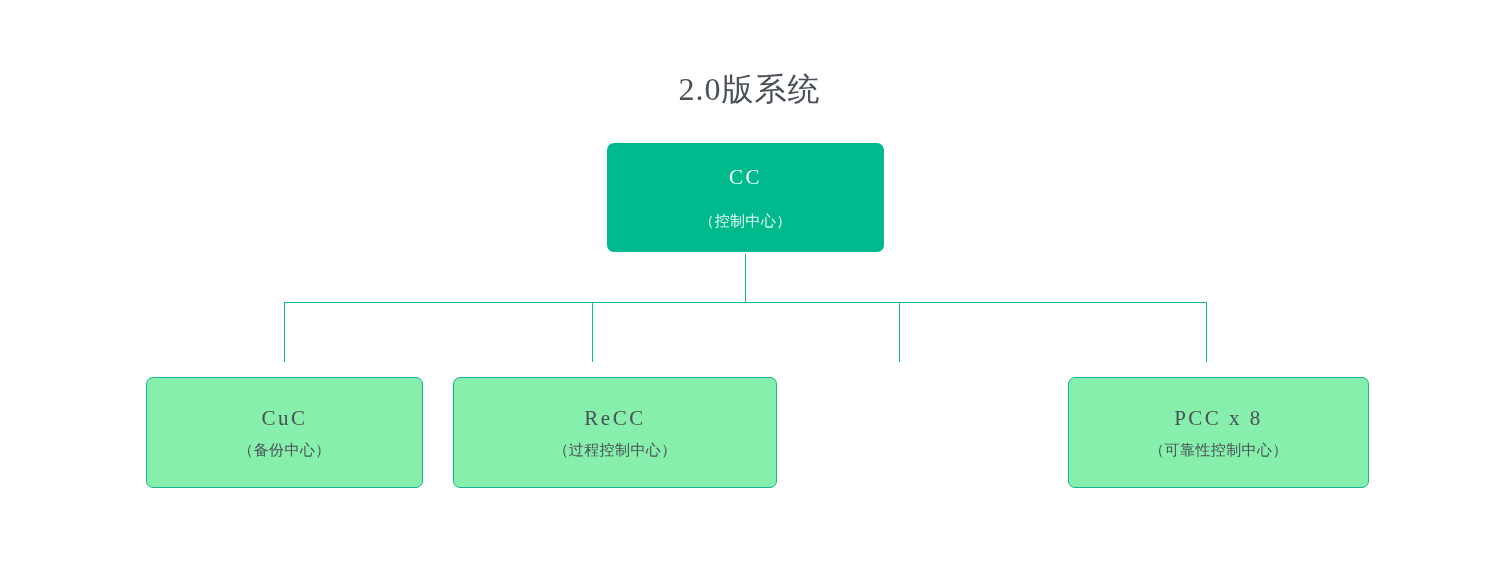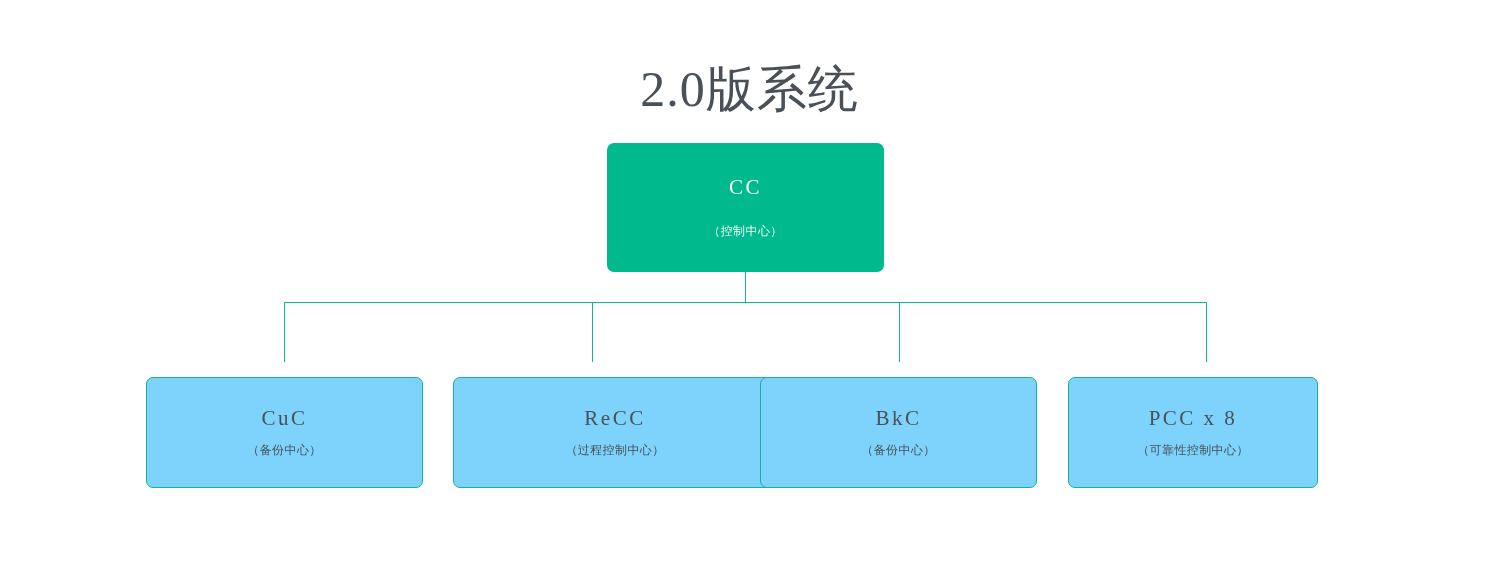--- a/index.html
+++ b/index.html
@@ -23,21 +23,21 @@
     height: 561px;
   }
 
   
   .diagram-title {
     position: absolute;
     left: 0;
     top: 63px;
     width: 1499px;
     text-align: center;
-    font-size: 50px;
+    font-size: 32px;
     line-height: 52px;
     letter-spacing: 1px;
     color: #4a5058;
     font-family: "Liberation Serif", "DejaVu Serif", serif;
     white-space: pre;
   }
 
   
   .connectors {
     position: absolute;
@@ -59,35 +59,35 @@
     justify-content: center;
   }
 
   .node-root {
     background: #00b98c;
     border: none;
     box-shadow: none;
   }
 
   .node-child {
-    background: #7dd3fc;
+    background: #86efac;
     border: 1.4px solid #16b394;
   }
 
   .node-title {
     font-family: "Liberation Serif", "DejaVu Serif", serif;
     font-size: 21px;
     line-height: 26px;
     letter-spacing: 2.5px;
     white-space: pre;
   }
 
   .node-sub {
     font-family: "Liberation Serif", "DejaVu Serif", serif;
-    font-size: 12px;
+    font-size: 15px;
     line-height: 22px;
     letter-spacing: 0.4px;
     margin-top: 8px;
     white-space: pre;
   }
 
   .node-root .node-title { color: #ffffff; }
   .node-root .node-sub   { color: #eafff7; }
 
   .node-child .node-title { color: #4a5058; }
@@ -107,38 +107,34 @@
 
       <line x1="284" y1="302.5" x2="1207" y2="302.5"></line>
 
       <line x1="284.5" y1="302" x2="284.5" y2="362"></line>
       <line x1="592.5" y1="302" x2="592.5" y2="362"></line>
       <line x1="899.5" y1="302" x2="899.5" y2="362"></line>
       <line x1="1206.5" y1="302" x2="1206.5" y2="362"></line>
     </g>
   </svg>
 
-  <div class="node node-root" style="left:607px; top:143px; width:277px; height:129px;gap:12px;">
+  <div class="node node-root" style="left:607px; top:143px; width:277px; height:109px;gap:12px;">
     <div class="node-title">CC</div>
     <div class="node-sub">（控制中心）</div>
   </div>
 
   <div class="node node-child" style="left:146px; top:377px; width:277px; height:111px;">
     <div class="node-title">CuC</div>
     <div class="node-sub">（备份中心）</div>
   </div>
 
   <div class="node node-child" style="left:453px; top:377px; width:324px; height:111px;">
     <div class="node-title">ReCC</div>
     <div class="node-sub">（过程控制中心）</div>
   </div>
 
-  <div class="node node-child" style="left:760px; top:377px; width:277px; height:111px;">
-    <div class="node-title">BkC</div>
-    <div class="node-sub">（备份中心）</div>
-  </div>
 
-  <div class="node node-child" style="left:1068px; top:377px; width:250px; height:111px;">
+  <div class="node node-child" style="left:1068px; top:377px; width:301px; height:111px;">
     <div class="node-title">PCC x 8</div>
     <div class="node-sub">（可靠性控制中心）</div>
   </div>
 
 </div>
 
 </body></html>

